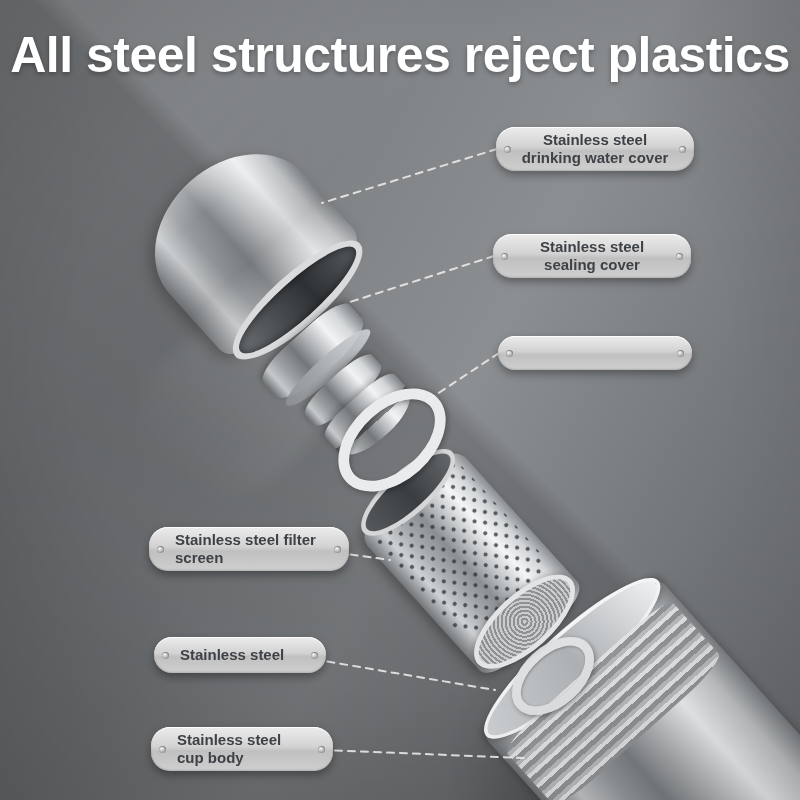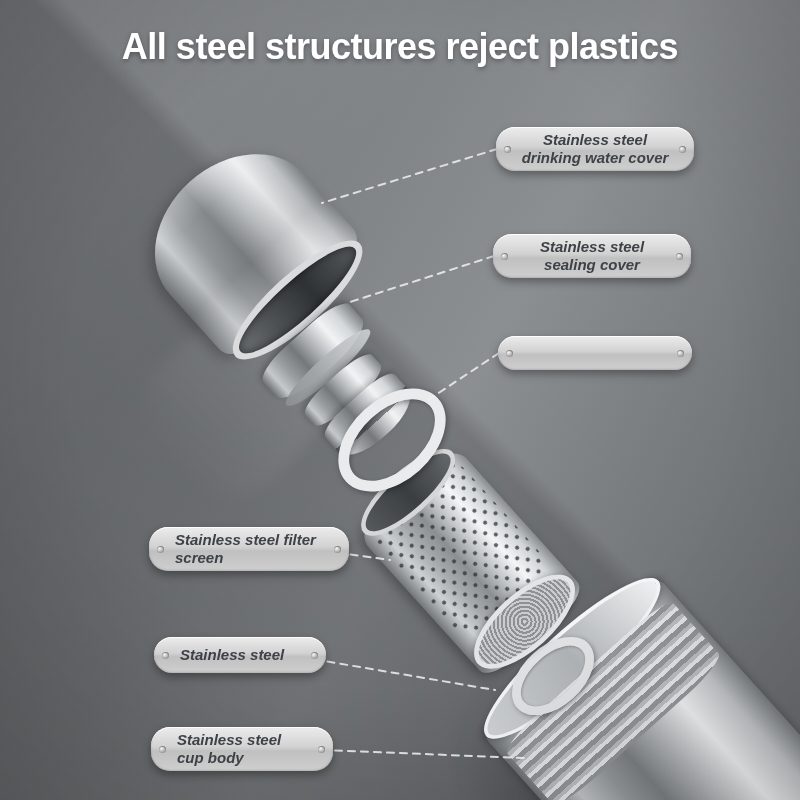--- a/index.html
+++ b/index.html
@@ -6,21 +6,21 @@
   body{
     width:800px;height:800px;position:relative;overflow:hidden;
     font-family:"Liberation Sans", sans-serif;
     background:
       linear-gradient(225deg, rgba(0,0,0,0) 46%, rgba(0,0,0,.16) 48%, rgba(0,0,0,.24) 100%),
       linear-gradient(135deg, rgba(255,255,255,.10) 0%, rgba(255,255,255,0) 32%),
       linear-gradient(118deg,#74777a 0%,#828588 38%,#8c8f92 55%,#75787b 78%,#6a6d70 100%);
   }
   .title{
     position:absolute;top:26px;left:0;width:100%;text-align:center;
-    font-size:36px;font-weight:bold;color:#ffffff;letter-spacing:-.5px;margin:0;
+    font-size:50px;font-weight:bold;color:#ffffff;letter-spacing:-.5px;margin:0;
     text-shadow:0 2px 5px rgba(0,0,0,.35);z-index:20;
   }
   .part{position:absolute;}
   
   .cup-reflection{
     left:150px;top:335px;width:160px;height:150px;transform:rotate(48deg);
     background:linear-gradient(180deg, rgba(225,228,230,.6), rgba(120,124,127,.2));
     border-radius:40px/60px;opacity:.20;filter:blur(7px);z-index:2;
   }
   .floor-shadow{
@@ -116,21 +116,20 @@
   }
   
   .connectors{position:absolute;left:0;top:0;z-index:15;}
   .connectors line{stroke:#f0f0f0;stroke-width:2;stroke-dasharray:7 6;stroke-linecap:round;opacity:.85;}
   
   .plate{
     position:absolute;display:flex;align-items:center;justify-content:center;
     background:linear-gradient(180deg,#ececec 0%,#d2d2d2 45%,#c0c0c0 55%,#cfcfcf 100%);
     border-radius:19px;z-index:20;
     box-shadow:0 4px 8px rgba(0,0,0,.35), inset 0 1px 0 rgba(255,255,255,.9), inset 0 -1px 2px rgba(0,0,0,.15);
-    font-style:italic;
   }
   .plate-text{
     font-size:15px;font-weight:bold;line-height:1.18;color:#3e4246;
     white-space:pre-line;text-align:center;
   }
   .plate-left{justify-content:flex-start;padding-left:26px;box-sizing:border-box;margin-left:38px;}
   .plate-left .plate-text{text-align:left;}
   .hole{
     position:absolute;width:7px;height:7px;border-radius:50%;top:50%;margin-top:-3.5px;
     background:radial-gradient(circle at 35% 30%, #ffffff, #9c9c9c 70%);

